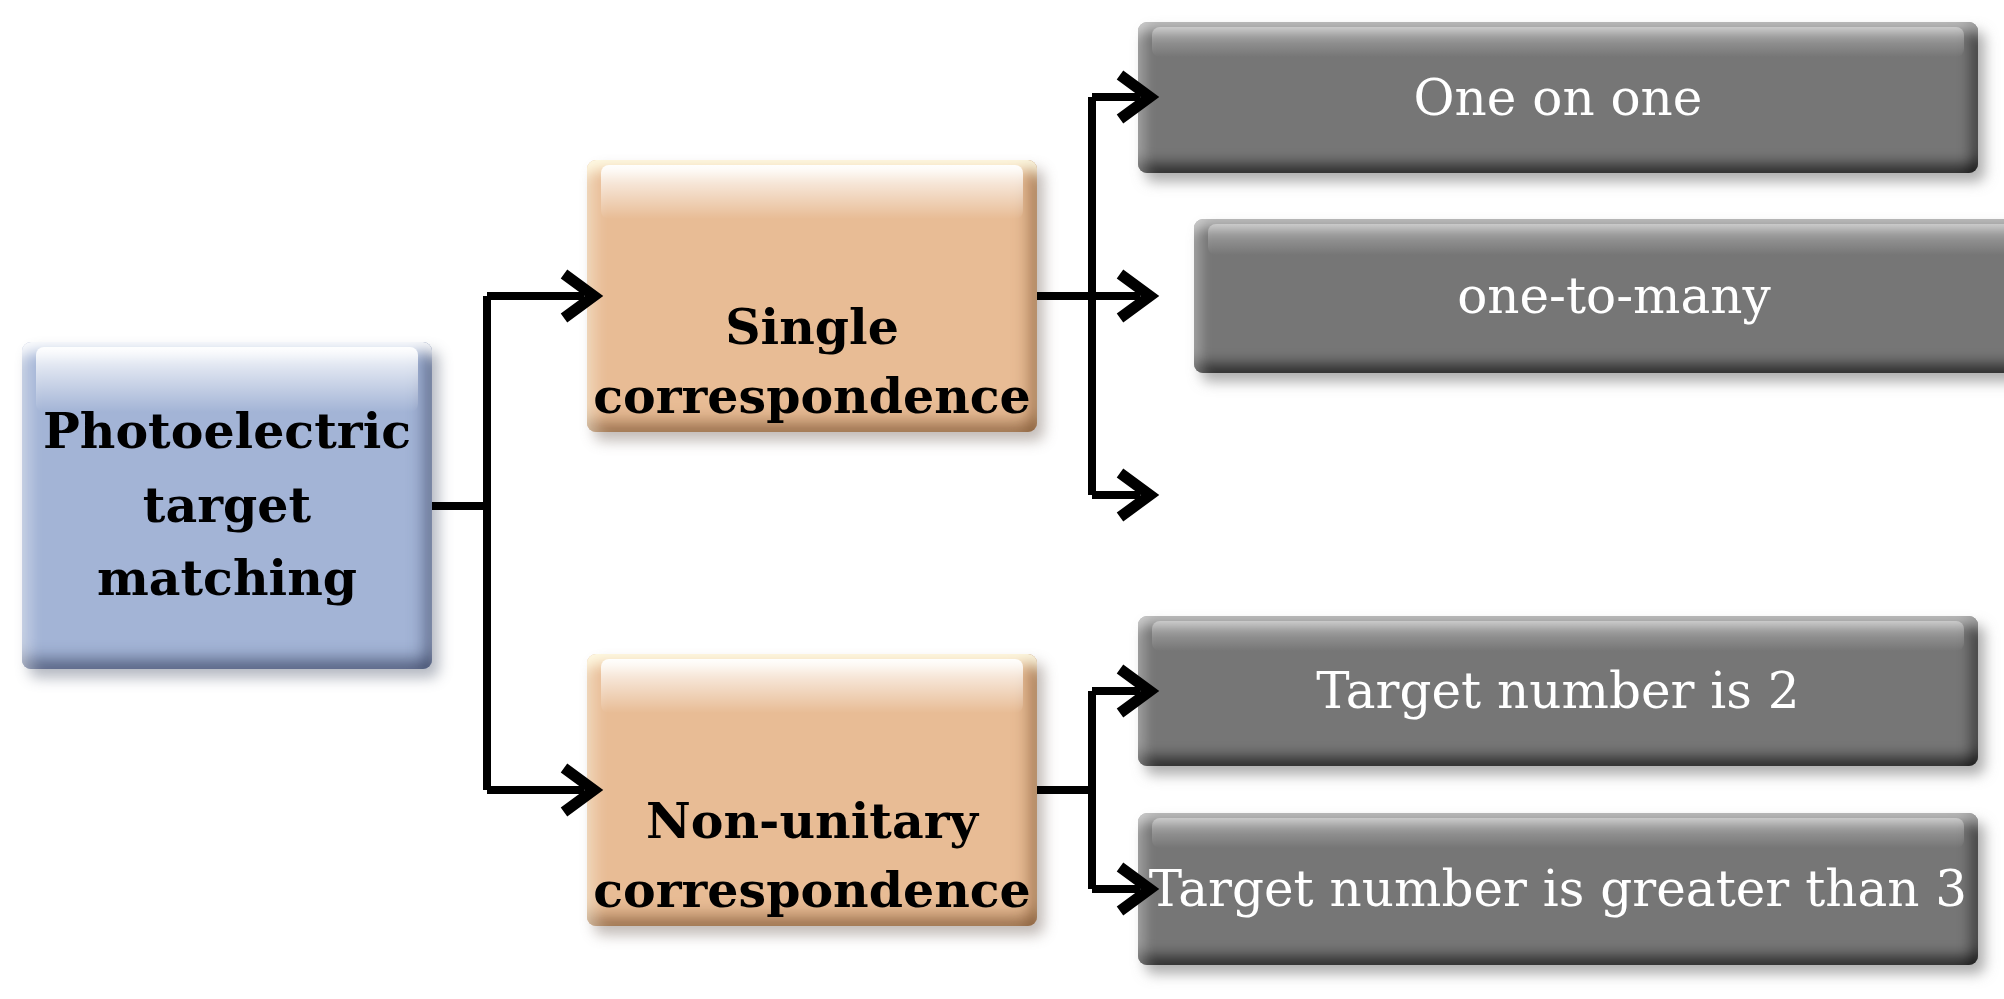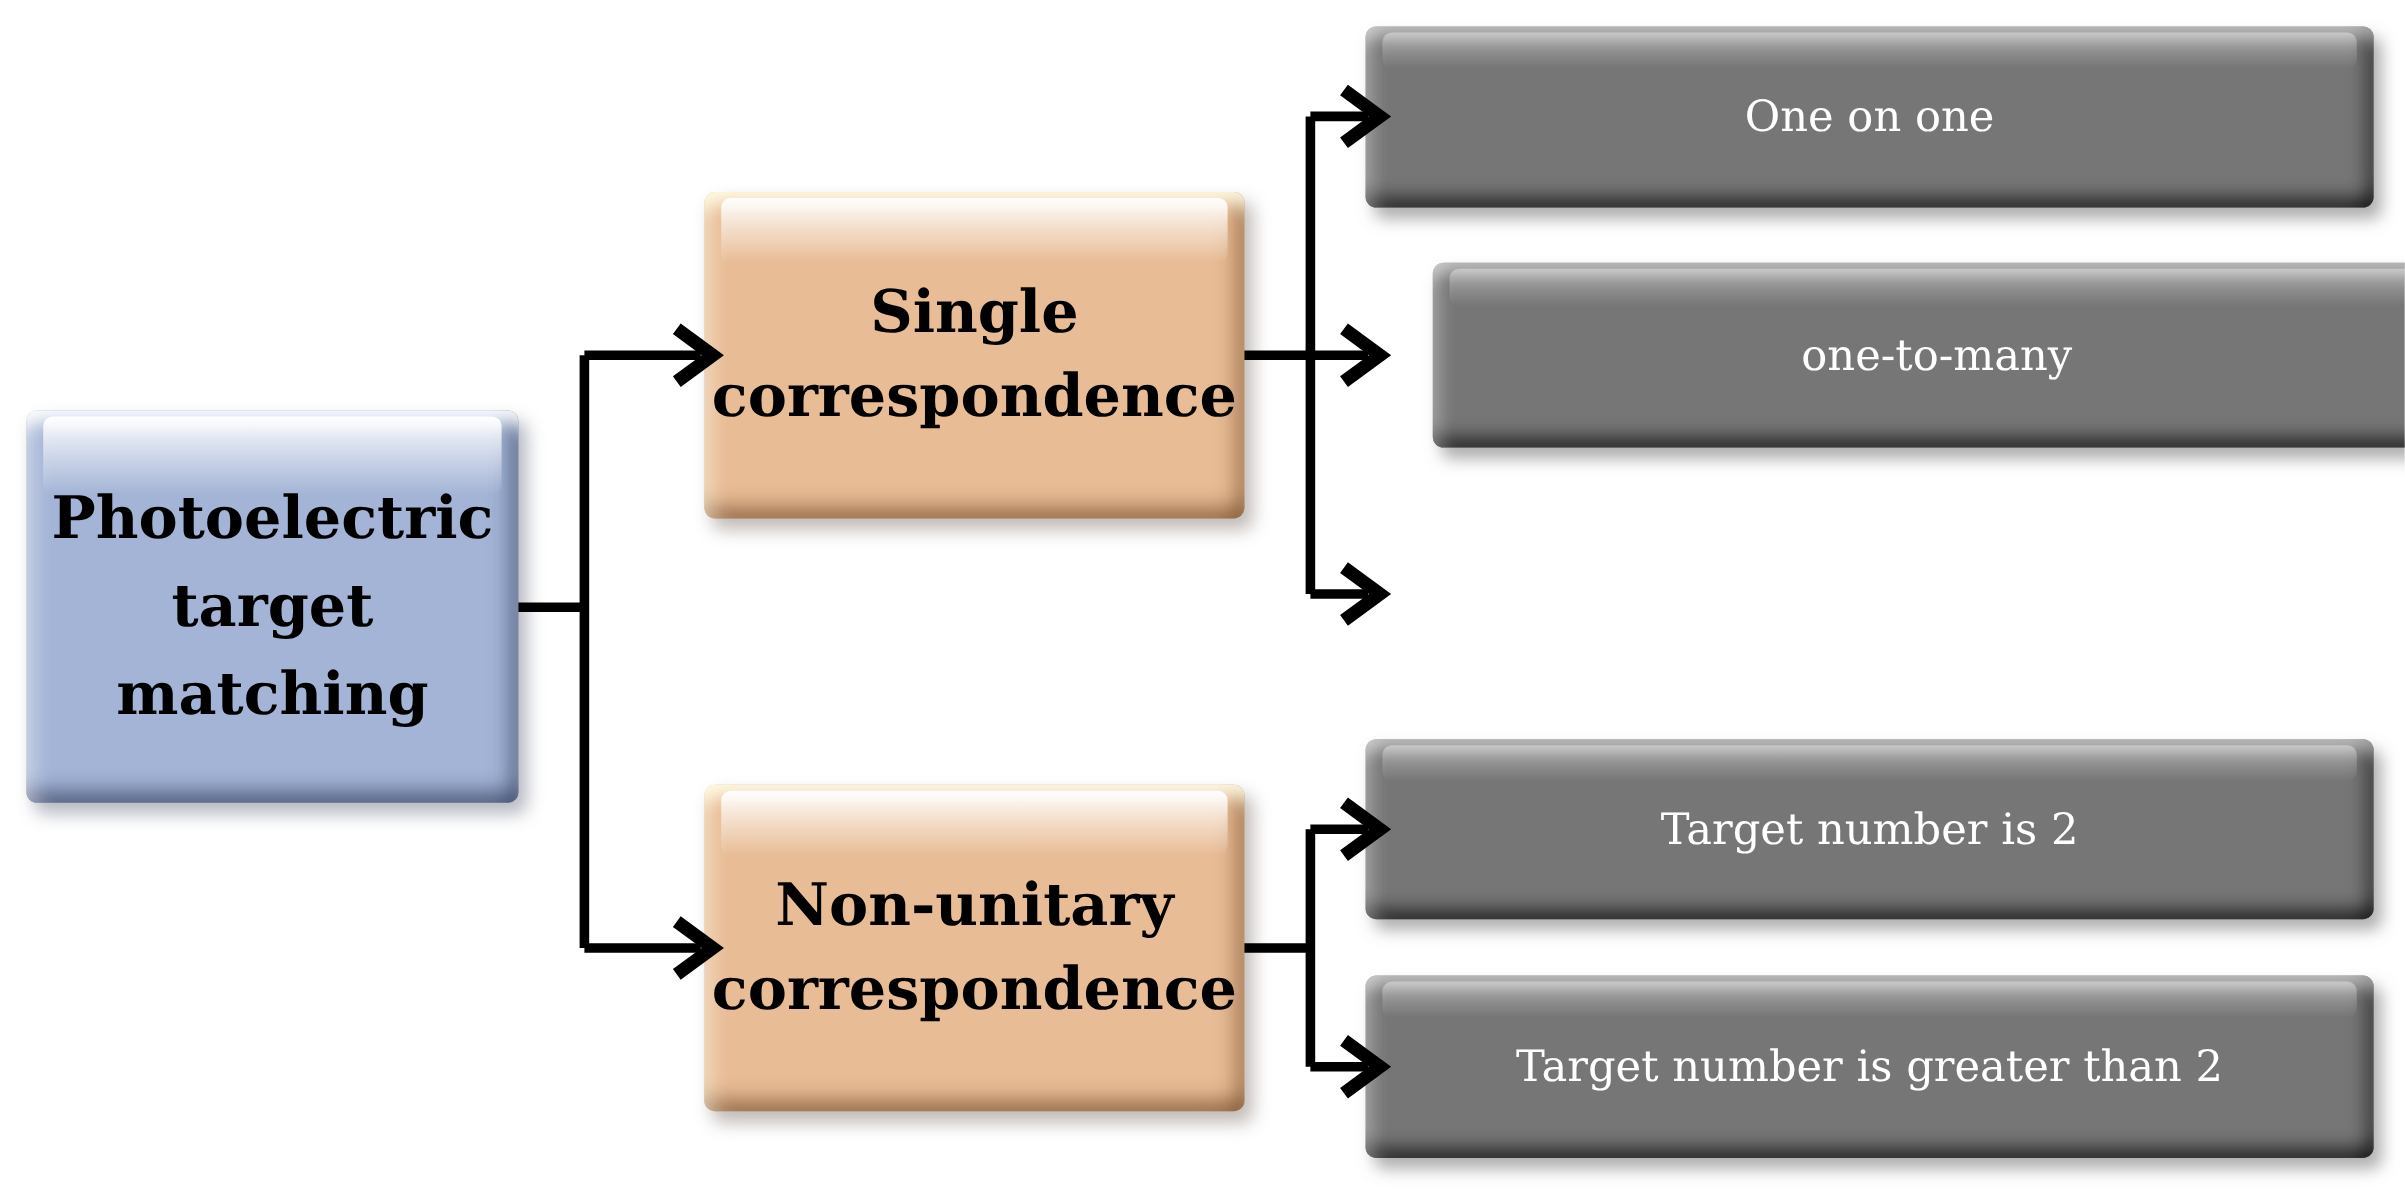--- a/index.html
+++ b/index.html
@@ -71,40 +71,41 @@
 
   
   .node.branch {
     background: var(--branch-fill, #e8bc95);
     box-shadow:
       inset 0 18px 14px -8px rgba(255,252,230,0.95),
       inset 18px 0 14px -10px rgba(255,250,235,0.45),
       inset -18px 0 16px -10px rgba(120,78,42,0.55),
       inset 0 -20px 16px -10px rgba(110,70,38,0.60),
       7px 9px 14px rgba(120,105,95,0.45);
+    align-items: flex-end;
   }
   .node.branch .label { line-height: 1.42; }
 
   
   .node.leaf {
     background: var(--leaf-fill, #767676);
     box-shadow:
       inset 0 16px 12px -7px rgba(255,255,255,0.50),
       inset 16px 0 12px -9px rgba(255,255,255,0.30),
       inset -16px 0 14px -9px rgba(0,0,0,0.45),
       inset 0 -18px 14px -9px rgba(0,0,0,0.60),
       7px 9px 13px rgba(110,110,110,0.55);
   }
   .node.leaf .gloss {
     background: linear-gradient(to bottom, rgba(255,255,255,0.38), rgba(255,255,255,0));
   }
   .node.leaf .label {
     color: var(--text-light, #ffffff);
     font-weight: normal;
-    font-size: 36px;
+    font-size: 50px;
     white-space: nowrap;
   }
 
   
   #node-root      { left: 22px;   top: 342px; width: 410px; height: 327px; }
   #node-branch-0  { left: 587px;  top: 160px; width: 450px; height: 272px; }
   #node-branch-1  { left: 587px;  top: 654px; width: 450px; height: 272px; }
   #node-leaf-0-0  { left: 1138px; top: 22px;  width: 840px; height: 151px; }
   #node-leaf-0-1  { left: 1194px; top: 219px; width: 840px; height: 154px; }
   #node-leaf-0-2  { left: 1138px; top: 419px; width: 840px; height: 153px; }
@@ -166,16 +167,16 @@
   <div class="node leaf" id="node-leaf-0-1">
     <div class="gloss"></div>
     <div class="label">one-to-many</div>
   </div>
   <div class="node leaf" id="node-leaf-1-0">
     <div class="gloss"></div>
     <div class="label">Target number is 2</div>
   </div>
   <div class="node leaf" id="node-leaf-1-1">
     <div class="gloss"></div>
-    <div class="label">Target number is greater than 2</div>
+    <div class="label">Target number is greater than 3</div>
   </div>
 
 </div>
 
 </body></html>

